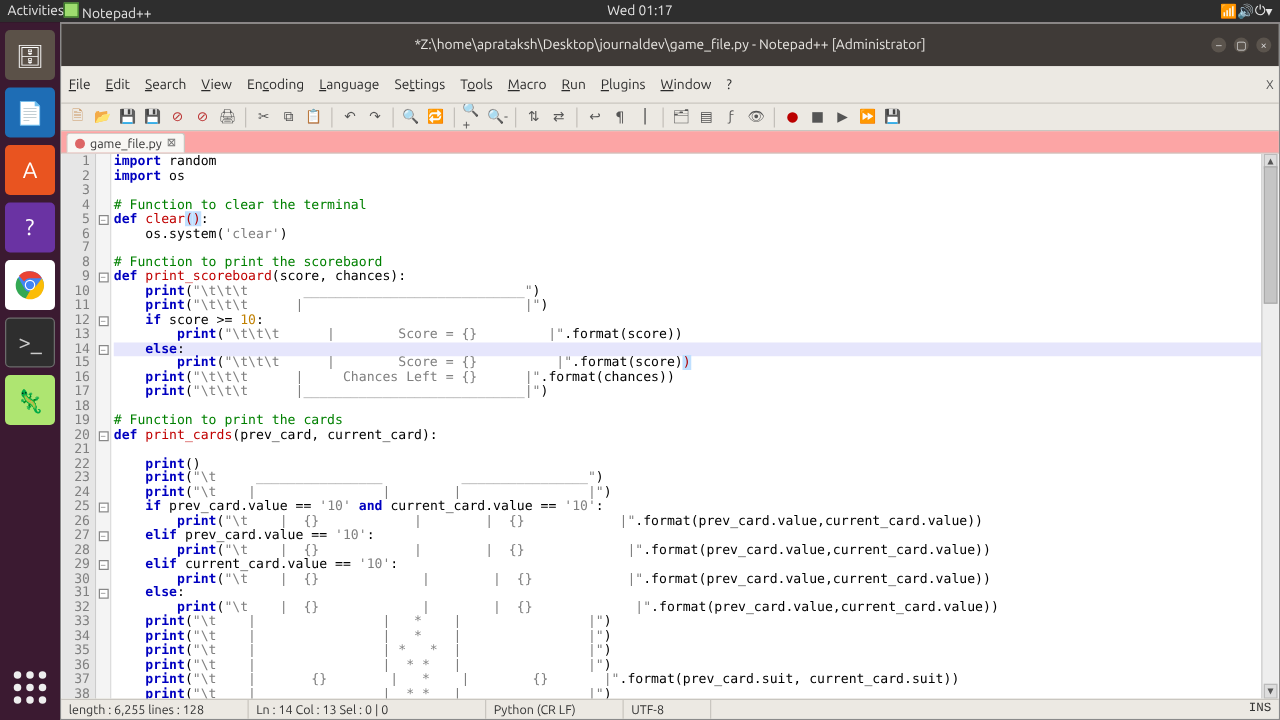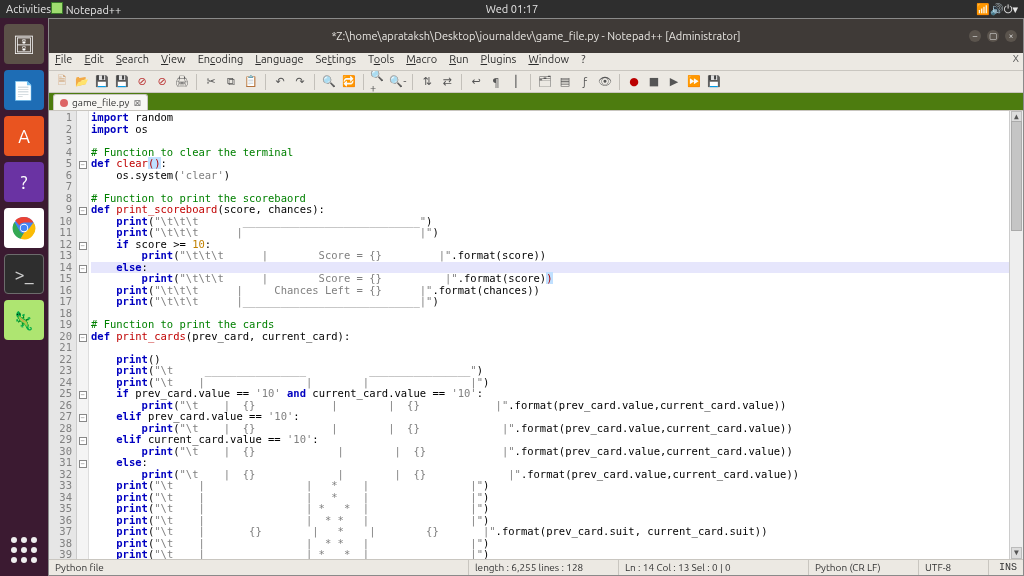--- a/index.html
+++ b/index.html
@@ -62,34 +62,34 @@
     display:flex; flex-direction:column;
     border:1px solid #8a8a8a;
   }
   .titlebar{
     height:34px;background:#3f3a37;color:#e8e6e2;display:flex;align-items:center;
     justify-content:center;font-size:11px;position:relative;
   }
   .titlebar .wbtns{position:absolute;right:6px;display:flex;gap:6px;}
   .wbtn{width:12px;height:12px;border-radius:50%;background:#5b544d;display:flex;align-items:center;justify-content:center;font-size:9px;color:#ddd;}
   .menubar{
-    height:18px;background:#ece9e3;border-bottom:1px solid #c9c6c0;
-    display:flex;align-items:flex-start;gap:12px;padding:0 6px;font-size:11px;color:#2b2b2b;
+    height:30px;background:#ece9e3;border-bottom:1px solid #c9c6c0;
+    display:flex;align-items:center;gap:12px;padding:0 6px;font-size:11px;color:#2b2b2b;
     position:relative;
   }
   .menubar span u{text-decoration:underline;}
   .menubar .closex{position:absolute;right:4px;color:#555;font-size:10px;}
   .toolbar{
     height:22px;background:#ece9e3;border-bottom:1px solid #c9c6c0;
     display:flex;align-items:center;gap:2px;padding:0 4px;
   }
   .tbtn{width:18px;height:18px;display:flex;align-items:center;justify-content:center;font-size:11px;color:#555;border:1px solid transparent;}
   .tsep{width:1px;height:16px;background:#c3c0ba;margin:0 3px;}
   .tabstrip{
-    height:18px;background:#4d7c0f;border-bottom:1px solid #c9c6c0;
+    height:18px;background:#fca5a5;border-bottom:1px solid #c9c6c0;
     display:flex;align-items:flex-end;padding-left:4px;
   }
   .tab{
     height:16px;background:#f8f7f4;border:1px solid #c9c6c0;border-bottom:none;
     display:flex;align-items:center;gap:4px;padding:0 6px;font-size:10px;color:#333;
     border-radius:3px 3px 0 0;
   }
   .tab .dot{width:8px;height:8px;border-radius:50%;background:#d66;display:inline-block;}
   .tab .tabx{font-size:9px;color:#777;}
   
@@ -301,20 +301,19 @@
     <div class="fold" id="fold"><div class="ln"> </div><div class="ln"> </div><div class="ln"> </div><div class="ln"> </div><div class="ln"><span class="box">−</span></div><div class="ln"> </div><div class="ln"> </div><div class="ln"> </div><div class="ln"><span class="box">−</span></div><div class="ln"> </div><div class="ln"> </div><div class="ln"><span class="box">−</span></div><div class="ln"> </div><div class="ln"><span class="box">−</span></div><div class="ln"> </div><div class="ln"> </div><div class="ln"> </div><div class="ln"> </div><div class="ln"> </div><div class="ln"><span class="box">−</span></div><div class="ln"> </div><div class="ln"> </div><div class="ln"> </div><div class="ln"> </div><div class="ln"><span class="box">−</span></div><div class="ln"> </div><div class="ln"><span class="box">−</span></div><div class="ln"> </div><div class="ln"><span class="box">−</span></div><div class="ln"> </div><div class="ln"><span class="box">−</span></div><div class="ln"> </div><div class="ln"> </div><div class="ln"> </div><div class="ln"> </div><div class="ln"> </div><div class="ln"> </div><div class="ln"> </div><div class="ln"> </div><div class="ln"> </div></div>
     <div class="code" id="code"><div class="ln"><span class="kw">import</span><span class="ident"> random</span></div><div class="ln"><span class="kw">import</span><span class="ident"> os</span></div><div class="ln"><span class="ident"></span></div><div class="ln"><span class="cmt"># Function to clear the terminal</span></div><div class="ln"><span class="kw">def</span><span class="ident"> </span><span class="fname">clear</span><span class="hlbrace">(</span><span class="hlbrace">)</span><span class="ident">:</span></div><div class="ln"><span class="ident">    os.system(</span><span class="str">'clear'</span><span class="ident">)</span></div><div class="ln"><span class="ident"></span></div><div class="ln"><span class="cmt"># Function to print the scorebaord</span></div><div class="ln"><span class="kw">def</span><span class="ident"> </span><span class="fname">print_scoreboard</span><span class="ident">(score, chances):</span></div><div class="ln"><span class="ident">    </span><span class="kw">print</span><span class="ident">(</span><span class="str">"\t\t\t       ____________________________"</span><span class="ident">)</span></div><div class="ln"><span class="ident">    </span><span class="kw">print</span><span class="ident">(</span><span class="str">"\t\t\t      |                            |"</span><span class="ident">)</span></div><div class="ln"><span class="ident">    </span><span class="kw">if</span><span class="ident"> score &gt;= </span><span class="num">10</span><span class="ident">:</span></div><div class="ln"><span class="ident">        </span><span class="kw">print</span><span class="ident">(</span><span class="str">"\t\t\t      |        Score = {}         |"</span><span class="ident">.format(score)</span><span class="ident">)</span></div><div class="ln hl"><span class="ident">    </span><span class="kw">else</span><span class="ident">:</span></div><div class="ln"><span class="ident">        </span><span class="kw">print</span><span class="ident">(</span><span class="str">"\t\t\t      |        Score = {}          |"</span><span class="ident">.format(score)</span><span class="hlbrace">)</span></div><div class="ln"><span class="ident">    </span><span class="kw">print</span><span class="ident">(</span><span class="str">"\t\t\t      |     Chances Left = {}      |"</span><span class="ident">.format(chances)</span><span class="ident">)</span></div><div class="ln"><span class="ident">    </span><span class="kw">print</span><span class="ident">(</span><span class="str">"\t\t\t      |____________________________|"</span><span class="ident">)</span></div><div class="ln"><span class="ident"></span></div><div class="ln"><span class="cmt"># Function to print the cards</span></div><div class="ln"><span class="kw">def</span><span class="ident"> </span><span class="fname">print_cards</span><span class="ident">(prev_card, current_card):</span></div><div class="ln"><span class="ident"></span></div><div class="ln"><span class="ident">    </span><span class="kw">print</span><span class="ident">()</span></div><div class="ln"><span class="ident">    </span><span class="kw">print</span><span class="ident">(</span><span class="str">"\t     ________________          ________________"</span><span class="ident">)</span></div><div class="ln"><span class="ident">    </span><span class="kw">print</span><span class="ident">(</span><span class="str">"\t    |                |        |                |"</span><span class="ident">)</span></div><div class="ln"><span class="ident">    </span><span class="kw">if</span><span class="ident"> prev_card.value == </span><span class="str">'10'</span><span class="ident"> </span><span class="kw">and</span><span class="ident"> current_card.value == </span><span class="str">'10'</span><span class="ident">:</span></div><div class="ln"><span class="ident">        </span><span class="kw">print</span><span class="ident">(</span><span class="str">"\t    |  {}            |        |  {}            |"</span><span class="ident">.format(prev_card.value,current_card.value)</span><span class="ident">)</span></div><div class="ln"><span class="ident">    </span><span class="kw">elif</span><span class="ident"> prev_card.value == </span><span class="str">'10'</span><span class="ident">:</span></div><div class="ln"><span class="ident">        </span><span class="kw">print</span><span class="ident">(</span><span class="str">"\t    |  {}            |        |  {}             |"</span><span class="ident">.format(prev_card.value,current_card.value)</span><span class="ident">)</span></div><div class="ln"><span class="ident">    </span><span class="kw">elif</span><span class="ident"> current_card.value == </span><span class="str">'10'</span><span class="ident">:</span></div><div class="ln"><span class="ident">        </span><span class="kw">print</span><span class="ident">(</span><span class="str">"\t    |  {}             |        |  {}            |"</span><span class="ident">.format(prev_card.value,current_card.value)</span><span class="ident">)</span></div><div class="ln"><span class="ident">    </span><span class="kw">else</span><span class="ident">:</span></div><div class="ln"><span class="ident">        </span><span class="kw">print</span><span class="ident">(</span><span class="str">"\t    |  {}             |        |  {}             |"</span><span class="ident">.format(prev_card.value,current_card.value)</span><span class="ident">)</span></div><div class="ln"><span class="ident">    </span><span class="kw">print</span><span class="ident">(</span><span class="str">"\t    |                |   *    |                |"</span><span class="ident">)</span></div><div class="ln"><span class="ident">    </span><span class="kw">print</span><span class="ident">(</span><span class="str">"\t    |                |   *    |                |"</span><span class="ident">)</span></div><div class="ln"><span class="ident">    </span><span class="kw">print</span><span class="ident">(</span><span class="str">"\t    |                | *   *  |                |"</span><span class="ident">)</span></div><div class="ln"><span class="ident">    </span><span class="kw">print</span><span class="ident">(</span><span class="str">"\t    |                |  * *   |                |"</span><span class="ident">)</span></div><div class="ln"><span class="ident">    </span><span class="kw">print</span><span class="ident">(</span><span class="str">"\t    |       {}        |   *    |        {}       |"</span><span class="ident">.format(prev_card.suit, current_card.suit)</span><span class="ident">)</span></div><div class="ln"><span class="ident">    </span><span class="kw">print</span><span class="ident">(</span><span class="str">"\t    |                |  * *   |                |"</span><span class="ident">)</span></div><div class="ln"><span class="ident">    </span><span class="kw">print</span><span class="ident">(</span><span class="str">"\t    |                | *   *  |                |"</span><span class="ident">)</span></div><div class="ln"><span class="ident">    </span><span class="kw">print</span><span class="ident">(</span><span class="str">"\t    |                |   *    |                |"</span><span class="ident">)</span></div></div>
     <div class="vscroll">
       <div class="arrow" style="top:0">▲</div>
       <div class="thumb"></div>
       <div class="arrow" style="bottom:0">▼</div>
     </div>
   </div>
 
   <div class="statusbar">
-    <div class="cell" style="width:420px">Python file</div>
     <div class="cell" style="width:150px">length : 6,255    lines : 128</div>
     <div class="cell" style="width:190px">Ln : 14    Col : 13    Sel : 0 | 0</div>
     <div class="cell" style="width:110px">Python (CR LF)</div>
     <div class="cell" style="width:70px">UTF-8</div>
     <div class="cell" style="flex:1;justify-content:flex-end">INS</div>
   </div>
 </div>
 
 </body></html>

